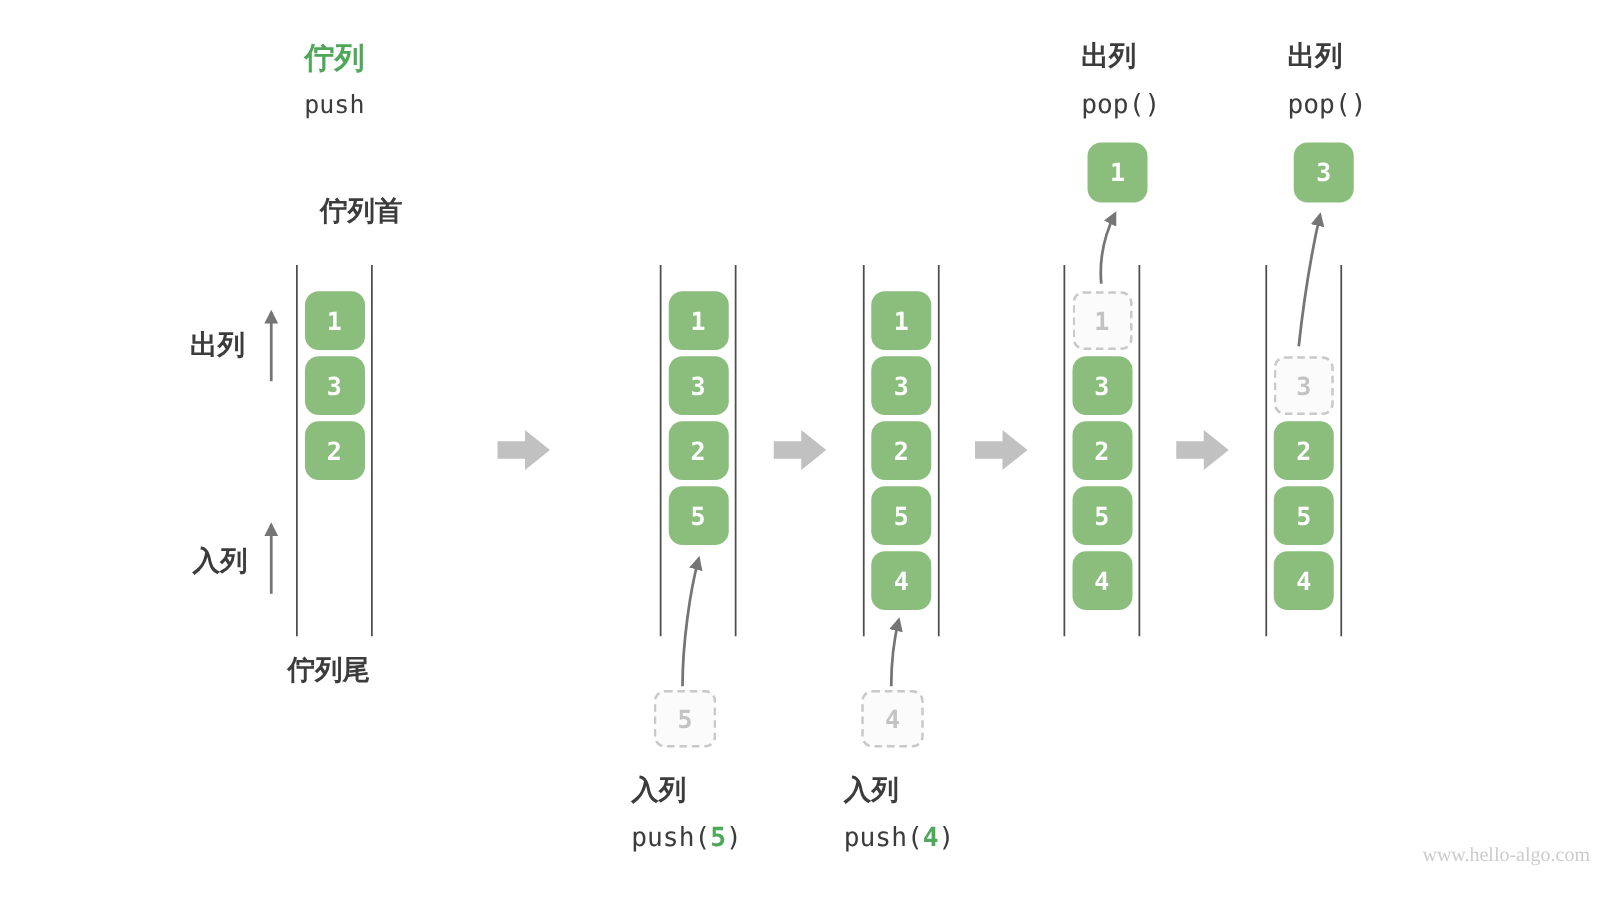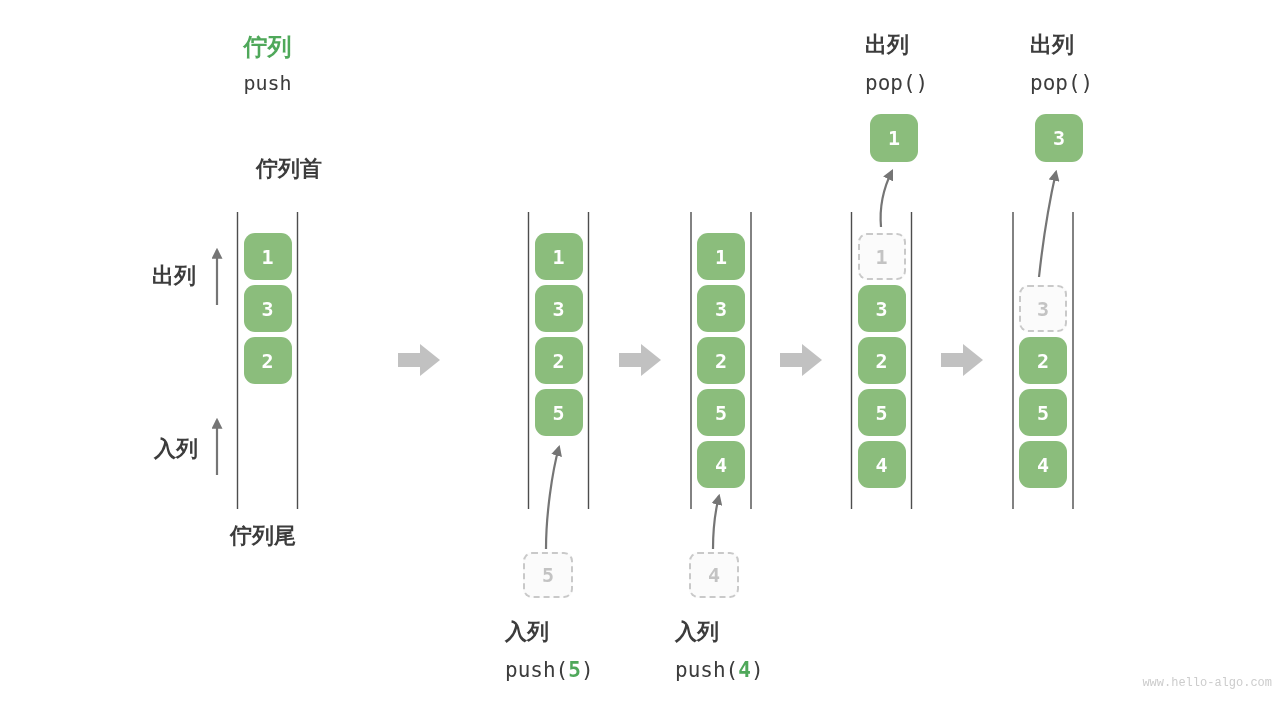--- a/index.html
+++ b/index.html
@@ -23,21 +23,21 @@
   .title-zh{font-weight:700;font-size:24px;color:var(--accent-green);line-height:1.2;}
   .title-en{font-family:"DejaVu Sans Mono","Liberation Mono",monospace;font-size:20px;color:var(--text-dark);margin-top:9px;}
   .box{position:absolute;z-index:2;display:flex;align-items:center;justify-content:center;
        font-family:"DejaVu Sans Mono","Liberation Mono",monospace;font-weight:700;font-size:20px;box-sizing:border-box;}
   .box.solid{background:var(--box-green);color:#ffffff;border-radius:11px;}
   .box.ghost{background:#fbfbfb;border:2px dashed var(--ghost-border);color:var(--ghost-text);border-radius:9px;}
   .cap{position:absolute;z-index:2;}
   .cap .cap-zh{font-weight:700;font-size:22px;color:var(--text-dark);}
   .cap .cap-code{font-family:"DejaVu Sans Mono","Liberation Mono",monospace;font-size:21px;color:var(--text-dark);margin-top:11px;white-space:nowrap;}
   .cap .cap-arg{color:var(--accent-green);font-weight:700;}
-  .watermark{font-family:Liberation Mono, monospace;font-size:12px;color:var(--watermark);text-align:center;}
+  .watermark{font-family:Liberation Serif, serif;font-size:16px;color:var(--watermark);text-align:center;}
 </style>
 </head>
 <body>
 
 <div id="stage">
 
   <svg class="layer" width="1280" height="720" viewBox="0 0 1280 720">
     <defs>
       <marker id="ah" viewBox="0 0 10 10" refX="8" refY="5" markerWidth="5" markerHeight="5" orient="auto">
         <path d="M0,0 L10,5 L0,10 z" fill="#757575"></path>

